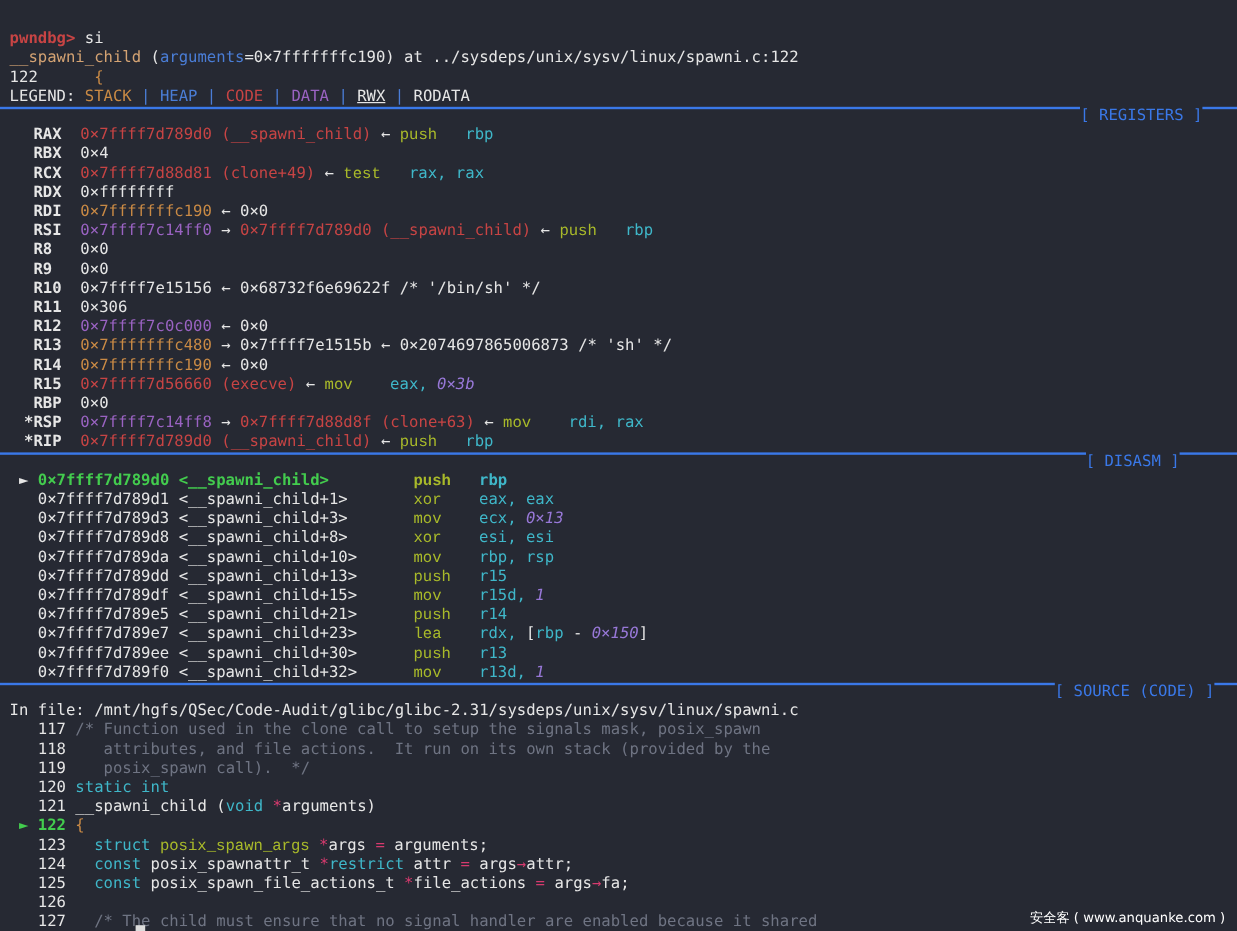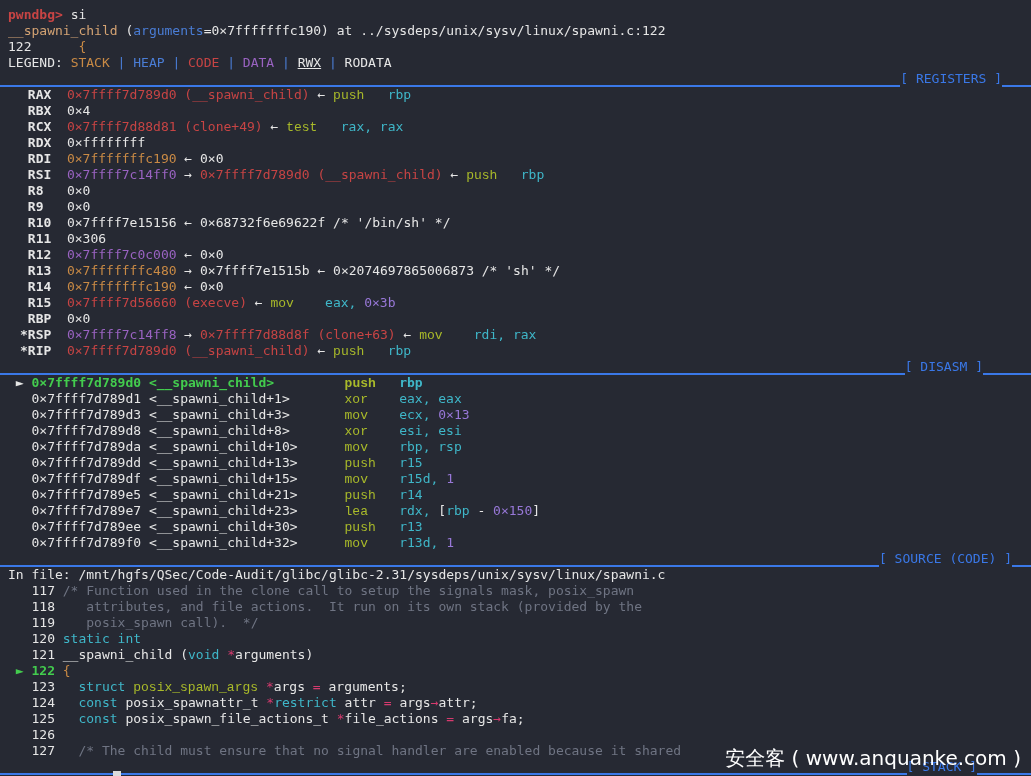--- a/index.html
+++ b/index.html
@@ -4,51 +4,51 @@
 <style>
   html,body{margin:0;padding:0;}
   body{
     width:1031px;height:776px;
     background:var(--bg,#262933);
     position:relative;overflow:hidden;
     font-family:"DejaVu Sans Mono",monospace;
   }
   #terminal{
     position:absolute;inset:0;
-    padding:7px 0 0 8px;
+    padding:25px 0 0 8px;
     font-size:13px;line-height:16px;
     white-space:pre;
     color:var(--fg,#e6e6e6);
   }
   .row{height:16px;}
   
-  .rule{display:flex;align-items:flex-end;margin-left:-8px;}
+  .rule{display:flex;align-items:flex-start;margin-left:-8px;}
   .rule .hl{height:2px;background:var(--blueline,#3a78e8);}
   .rule .grow{flex:1;}
   .rule .label{color:var(--blueline,#3a78e8);}
   
   .c-fg{color:var(--fg);}
   .c-red{color:var(--red);}
   .c-orange{color:var(--orange);}
   .c-purple{color:var(--purple);}
   .c-blue{color:var(--blue);text-align:center;}
   .c-cyan{color:var(--cyan);}
   .c-olive{color:var(--olive);font-family:Liberation Mono, monospace;}
   .c-green{color:var(--green);}
-  .c-violet{color:var(--violet);}
+  .c-violet{color:var(--violet);font-style:italic;}
   .c-grey{color:var(--grey);}
   .c-pink{color:var(--pink);}
   .c-tan{color:var(--tan);}
   .c-reg{color:var(--fg);font-weight:bold;margin-left:12px;}
   .c-bold{font-weight:bold;}
   .c-ul{text-decoration:underline;}
   #watermark{
     position:absolute;right:10px;bottom:4px;
     color:#ffffff;font-family:"DejaVu Sans",sans-serif;
-    font-size:20px;z-index:5;
+    font-size:11px;z-index:5;
   }
   #cursor{
     position:absolute;left:113px;bottom:0;
     width:8px;height:5px;background:#dcdcdc;z-index:4;
   }
 </style>
 </head>
 <body>
 
 <div id="terminal"><div class="row"><span class="c-red c-bold">pwndbg&gt; </span><span class="c-fg">si</span></div><div class="row"><span class="c-tan">__spawni_child </span><span class="c-fg">(</span><span class="c-blue">arguments</span><span class="c-fg">=0×7fffffffc190) at ../sysdeps/unix/sysv/linux/spawni.c:122</span></div><div class="row"><span class="c-fg">122      </span><span class="c-orange">{</span></div><div class="row"><span class="c-fg">LEGEND: </span><span class="c-orange">STACK</span><span class="c-blue"> | </span><span class="c-blue">HEAP</span><span class="c-blue"> | </span><span class="c-red">CODE</span><span class="c-blue"> | </span><span class="c-purple">DATA</span><span class="c-blue"> | </span><span class="c-fg c-ul">RWX</span><span class="c-blue"> | </span><span class="c-fg">RODATA</span></div><div class="row rule"><span class="hl grow"></span><span class="label">[ REGISTERS ]</span><span class="hl" style="width: 29px;"></span></div><div class="row"><span class="c-reg"> RAX  </span><span class="c-red">0×7ffff7d789d0 (__spawni_child)</span><span class="c-fg"> ← </span><span class="c-olive">push   </span><span class="c-cyan">rbp</span></div><div class="row"><span class="c-reg"> RBX  </span><span class="c-fg">0×4</span></div><div class="row"><span class="c-reg"> RCX  </span><span class="c-red">0×7ffff7d88d81 (clone+49)</span><span class="c-fg"> ← </span><span class="c-olive">test   </span><span class="c-cyan">rax, rax</span></div><div class="row"><span class="c-reg"> RDX  </span><span class="c-fg">0×ffffffff</span></div><div class="row"><span class="c-reg"> RDI  </span><span class="c-orange">0×7fffffffc190</span><span class="c-fg"> ← 0×0</span></div><div class="row"><span class="c-reg"> RSI  </span><span class="c-purple">0×7ffff7c14ff0</span><span class="c-fg"> → </span><span class="c-red">0×7ffff7d789d0 (__spawni_child)</span><span class="c-fg"> ← </span><span class="c-olive">push   </span><span class="c-cyan">rbp</span></div><div class="row"><span class="c-reg"> R8   </span><span class="c-fg">0×0</span></div><div class="row"><span class="c-reg"> R9   </span><span class="c-fg">0×0</span></div><div class="row"><span class="c-reg"> R10  </span><span class="c-fg">0×7ffff7e15156 ← 0×68732f6e69622f /* '/bin/sh' */</span></div><div class="row"><span class="c-reg"> R11  </span><span class="c-fg">0×306</span></div><div class="row"><span class="c-reg"> R12  </span><span class="c-purple">0×7ffff7c0c000</span><span class="c-fg"> ← 0×0</span></div><div class="row"><span class="c-reg"> R13  </span><span class="c-orange">0×7fffffffc480</span><span class="c-fg"> → 0×7ffff7e1515b ← 0×2074697865006873 /* 'sh' */</span></div><div class="row"><span class="c-reg"> R14  </span><span class="c-orange">0×7fffffffc190</span><span class="c-fg"> ← 0×0</span></div><div class="row"><span class="c-reg"> R15  </span><span class="c-red">0×7ffff7d56660 (execve)</span><span class="c-fg"> ← </span><span class="c-olive">mov    </span><span class="c-cyan">eax, </span><span class="c-violet">0×3b</span></div><div class="row"><span class="c-reg"> RBP  </span><span class="c-fg">0×0</span></div><div class="row"><span class="c-reg">*RSP  </span><span class="c-purple">0×7ffff7c14ff8</span><span class="c-fg"> → </span><span class="c-red">0×7ffff7d88d8f (clone+63)</span><span class="c-fg"> ← </span><span class="c-olive">mov    </span><span class="c-cyan">rdi, rax</span></div><div class="row"><span class="c-reg">*RIP  </span><span class="c-red">0×7ffff7d789d0 (__spawni_child)</span><span class="c-fg"> ← </span><span class="c-olive">push   </span><span class="c-cyan">rbp</span></div><div class="row rule"><span class="hl grow"></span><span class="label">[ DISASM ]</span><span class="hl" style="width: 48px;"></span></div><div class="row"><span class="c-fg c-bold"> ► </span><span class="c-green c-bold">0×7ffff7d789d0 &lt;__spawni_child&gt;</span><span class="c-fg">         </span><span class="c-olive c-bold">push   </span><span class="c-cyan c-bold">rbp</span></div><div class="row"><span class="c-fg">   0×7ffff7d789d1 &lt;__spawni_child+1&gt;       </span><span class="c-olive">xor    </span><span class="c-cyan">eax, eax</span></div><div class="row"><span class="c-fg">   0×7ffff7d789d3 &lt;__spawni_child+3&gt;       </span><span class="c-olive">mov    </span><span class="c-cyan">ecx, </span><span class="c-violet">0×13</span></div><div class="row"><span class="c-fg">   0×7ffff7d789d8 &lt;__spawni_child+8&gt;       </span><span class="c-olive">xor    </span><span class="c-cyan">esi, esi</span></div><div class="row"><span class="c-fg">   0×7ffff7d789da &lt;__spawni_child+10&gt;      </span><span class="c-olive">mov    </span><span class="c-cyan">rbp, rsp</span></div><div class="row"><span class="c-fg">   0×7ffff7d789dd &lt;__spawni_child+13&gt;      </span><span class="c-olive">push   </span><span class="c-cyan">r15</span></div><div class="row"><span class="c-fg">   0×7ffff7d789df &lt;__spawni_child+15&gt;      </span><span class="c-olive">mov    </span><span class="c-cyan">r15d, </span><span class="c-violet">1</span></div><div class="row"><span class="c-fg">   0×7ffff7d789e5 &lt;__spawni_child+21&gt;      </span><span class="c-olive">push   </span><span class="c-cyan">r14</span></div><div class="row"><span class="c-fg">   0×7ffff7d789e7 &lt;__spawni_child+23&gt;      </span><span class="c-olive">lea    </span><span class="c-cyan">rdx, </span><span class="c-fg">[</span><span class="c-cyan">rbp</span><span class="c-fg"> - </span><span class="c-violet">0×150</span><span class="c-fg">]</span></div><div class="row"><span class="c-fg">   0×7ffff7d789ee &lt;__spawni_child+30&gt;      </span><span class="c-olive">push   </span><span class="c-cyan">r13</span></div><div class="row"><span class="c-fg">   0×7ffff7d789f0 &lt;__spawni_child+32&gt;      </span><span class="c-olive">mov    </span><span class="c-cyan">r13d, </span><span class="c-violet">1</span></div><div class="row rule"><span class="hl grow"></span><span class="label">[ SOURCE (CODE) ]</span><span class="hl" style="width: 19px;"></span></div><div class="row"><span class="c-fg">In file: /mnt/hgfs/QSec/Code-Audit/glibc/glibc-2.31/sysdeps/unix/sysv/linux/spawni.c</span></div><div class="row"><span class="c-fg">   117 </span><span class="c-grey">/* Function used in the clone call to setup the signals mask, posix_spawn</span></div><div class="row"><span class="c-fg">   118 </span><span class="c-grey">   attributes, and file actions.  It run on its own stack (provided by the</span></div><div class="row"><span class="c-fg">   119 </span><span class="c-grey">   posix_spawn call).  */</span></div><div class="row"><span class="c-fg">   120 </span><span class="c-cyan">static int</span></div><div class="row"><span class="c-fg">   121 </span><span class="c-fg">__spawni_child (</span><span class="c-cyan">void </span><span class="c-pink">*</span><span class="c-fg">arguments)</span></div><div class="row"><span class="c-green c-bold"> ► </span><span class="c-green c-bold">122</span><span class="c-fg"> </span><span class="c-orange">{</span></div><div class="row"><span class="c-fg">   123 </span><span class="c-fg">  </span><span class="c-cyan">struct </span><span class="c-olive">posix_spawn_args </span><span class="c-pink">*</span><span class="c-fg">args </span><span class="c-pink">=</span><span class="c-fg"> arguments;</span></div><div class="row"><span class="c-fg">   124 </span><span class="c-fg">  </span><span class="c-cyan">const </span><span class="c-fg">posix_spawnattr_t </span><span class="c-pink">*</span><span class="c-cyan">restrict</span><span class="c-fg"> attr </span><span class="c-pink">=</span><span class="c-fg"> args</span><span class="c-pink">→</span><span class="c-fg">attr;</span></div><div class="row"><span class="c-fg">   125 </span><span class="c-fg">  </span><span class="c-cyan">const </span><span class="c-fg">posix_spawn_file_actions_t </span><span class="c-pink">*</span><span class="c-fg">file_actions </span><span class="c-pink">=</span><span class="c-fg"> args</span><span class="c-pink">→</span><span class="c-fg">fa;</span></div><div class="row"><span class="c-fg">   126</span></div><div class="row"><span class="c-fg">   127 </span><span class="c-grey">  /* The child must ensure that no signal handler are enabled because it shared</span></div><div class="row rule"><span class="hl grow"></span><span class="label">[ STACK ]</span><span class="hl" style="width: 54px;"></span></div></div>

